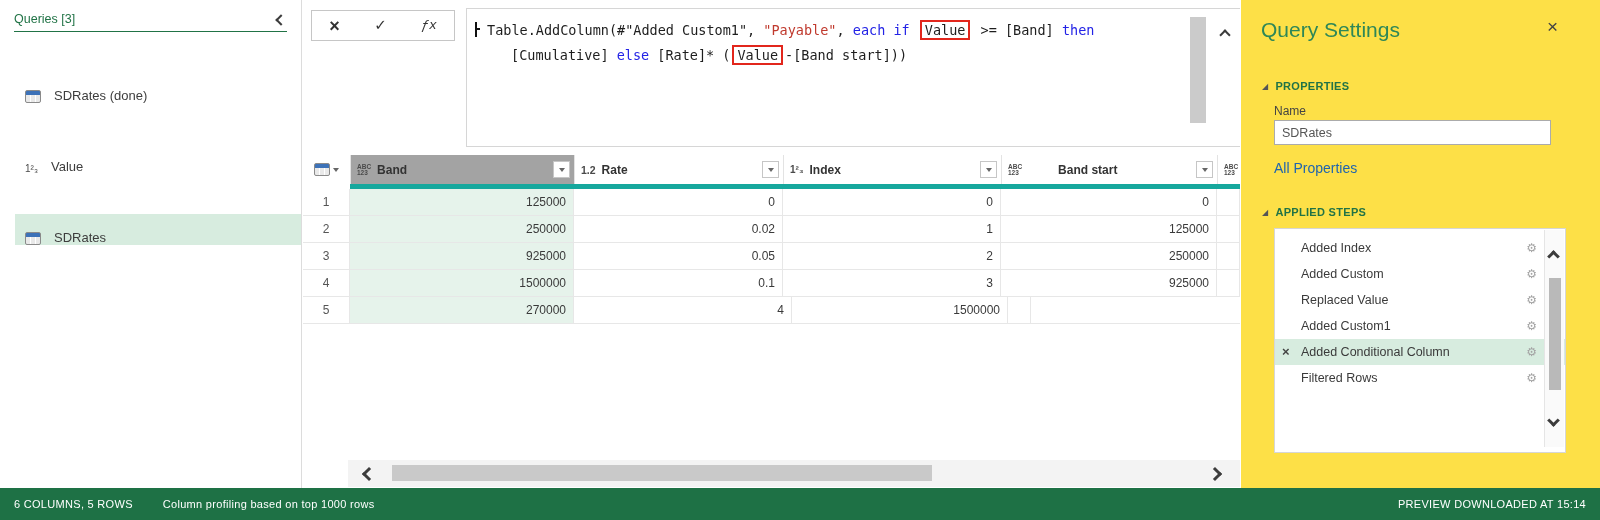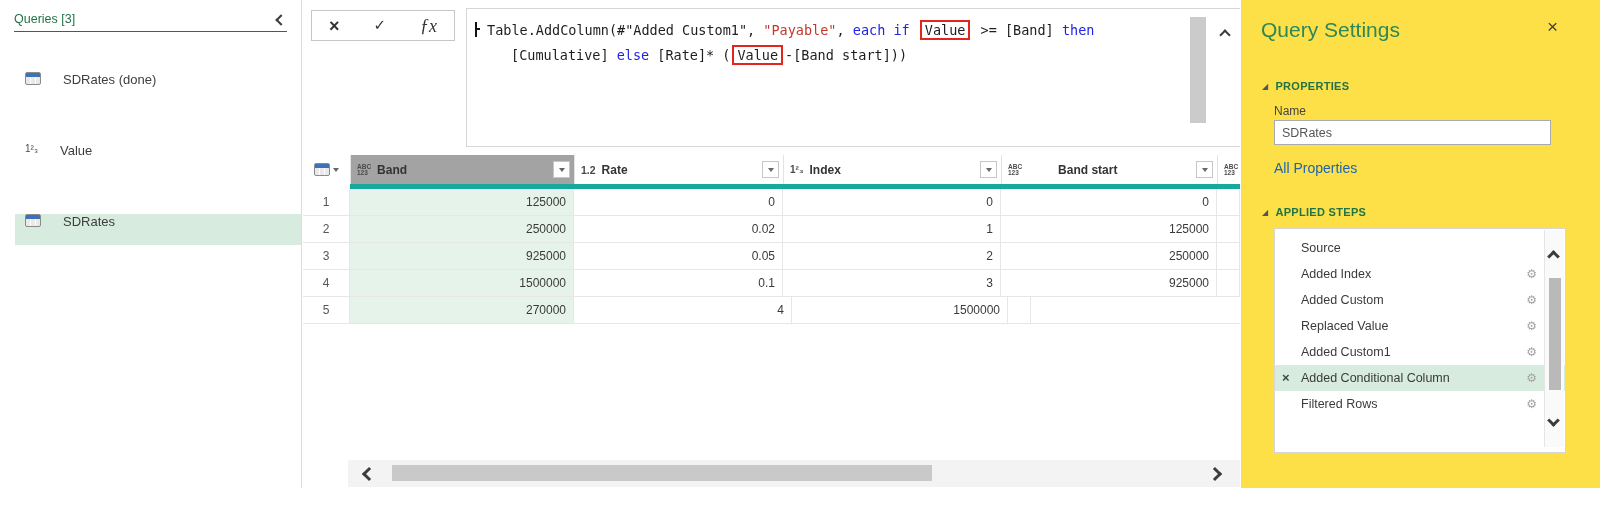--- a/index.html
+++ b/index.html
@@ -5,21 +5,21 @@
   * { box-sizing: border-box; margin: 0; padding: 0; }
   html,body { width:1600px; height:520px; overflow:hidden; }
   body { font-family:"Liberation Sans","DejaVu Sans",sans-serif; background:#fff; }
   .app { position:relative; width:1600px; height:520px; background:#fff; }
 
   
   #left-panel { position:absolute; left:0; top:0; width:302px; height:488px; border-right:1px solid #DCDCDC; background:#fff; }
   .qp-header { position:relative; margin:12px 14px 0 14px; padding-bottom:5px; border-bottom:1px solid #217346; color:#217346; font-size:12.5px; }
   .qp-collapse { position:absolute; right:2px; top:1px; cursor:pointer; }
   #queries-list { margin-top:7px; }
-  .q-item { display:flex; align-items:flex-start; height:31px; margin-left:15px; padding-left:10px; gap:22px; font-size:13px; color:#3D3D3D;margin-top:40px; }
+  .q-item { display:flex; align-items:flex-end; height:31px; margin-left:15px; padding-left:10px; gap:13px; font-size:13px; color:#3D3D3D;margin-top:40px; }
   .q-item.selected { background:#D7ECDF; }
 
   
   .tbl-ic { display:inline-block; width:16px; height:13px; border:1px solid #8A8A8A; border-radius:2px;
             background:linear-gradient(#3D72B8 0 4px,#E9E9E9 4px); position:relative; flex:none; }
   .tbl-ic::before { content:""; position:absolute; left:4px; top:4px; bottom:0; width:1px; background:#fff; }
   .tbl-ic::after  { content:""; position:absolute; left:9px; top:4px; bottom:0; width:1px; background:#fff; }
   .num-ic { font-size:10px; color:#4A4A4A; white-space:nowrap; flex:none; }
   .dec-ic { font-size:10.5px; color:#4A4A4A; font-weight:bold; white-space:nowrap; flex:none; }
   .abc-ic { display:inline-block; font-size:6.5px; line-height:6px; color:#4A4A4A; font-weight:bold; letter-spacing:0; flex:none; }
@@ -33,21 +33,21 @@
   .chv.right { transform:rotate(45deg); }
   .chv.bold  { border-width:3px 3px 0 0; width:10px; height:10px; }
   .caret { width:0; height:0; border-left:3.5px solid transparent; border-right:3.5px solid transparent; border-top:4.5px solid #666; }
 
   
   #fx-buttons { position:absolute; left:311px; top:10px; width:144px; height:31px; border:1px solid #C6C6C6; background:#fff;
                 display:flex; align-items:center; justify-content:space-around; }
   .fxb { font-size:15px; color:#333; cursor:pointer; line-height:1; }
   .fxb.cancel { font-size:18px; font-weight:bold; }
   .fxb.commit { font-family:"DejaVu Sans",sans-serif; font-size:15px; }
-  .fxb.fx { font-family:Liberation Serif, serif; font-style:italic; font-size:18px; }
+  .fxb.fx { font-family:Liberation Mono, monospace; font-style:italic; font-size:13px; }
   #formula-box { position:absolute; left:466px; top:8px; width:774px; height:139px; background:#fff;
                  border:1px solid #D6D6D6; border-right:none; }
   #formula-code { position:absolute; left:20px; top:9px; right:56px; font-family:"DejaVu Sans Mono",monospace; font-size:13.5px; line-height:25px; white-space:nowrap; }
   .code-line.indent { padding-left:24px; }
   .seg-plain   { color:#1E1E1E; }
   .seg-keyword { color:#2323E6; }
   .seg-string  { color:#C03A2E; }
   .seg-boxed   { color:#1E1E1E; border:2px solid #E2261C; padding:0 3px; margin:0 2px; }
   .cursor-bar { position:absolute; left:8px; top:13px; width:2px; height:15px; background:#111; }
   .cursor-bar::before { content:""; position:absolute; left:0; top:6px; width:5px; height:2px; background:#111; }
@@ -255,23 +255,20 @@
     <input id="name-input" value="SDRates" style="">
     <div id="all-props">All Properties</div>
 
     <div class="sec-head" id="steps-head">
       <span class="sec-tri">◢</span>
       <span>APPLIED STEPS</span>
     </div>
     <div id="steps-box">
       <div id="steps-list">
           <div class="step">
-            <span>Source</span>
-          </div>
-          <div class="step">
             <span>Added Index</span>
             <span class="gear">⚙</span>
           </div>
           <div class="step">
             <span>Added Custom</span>
             <span class="gear">⚙</span>
           </div>
           <div class="step">
             <span>Replaced Value</span>
             <span class="gear">⚙</span>
@@ -291,14 +288,19 @@
           </div>
         </div>
       <div id="steps-scroll">
         <span class="chv up" style="top:22px; border-width:3px 3px 0 0; width:9px; height:9px;"></span>
         <span id="steps-vthumb"></span>
         <span class="chv down" style="top:186px; border-width:3px 3px 0 0; width:9px; height:9px;"></span>
       </div>
     </div>
   </div>
 
+  <div id="status-bar">
+    <span id="sb-counts">6 COLUMNS, 5 ROWS</span>
+    <span id="sb-profiling">Column profiling based on top 1000 rows</span>
+    <span id="sb-preview">PREVIEW DOWNLOADED AT 15:14</span>
+  </div>
 
 </div>
 
 </body></html>

